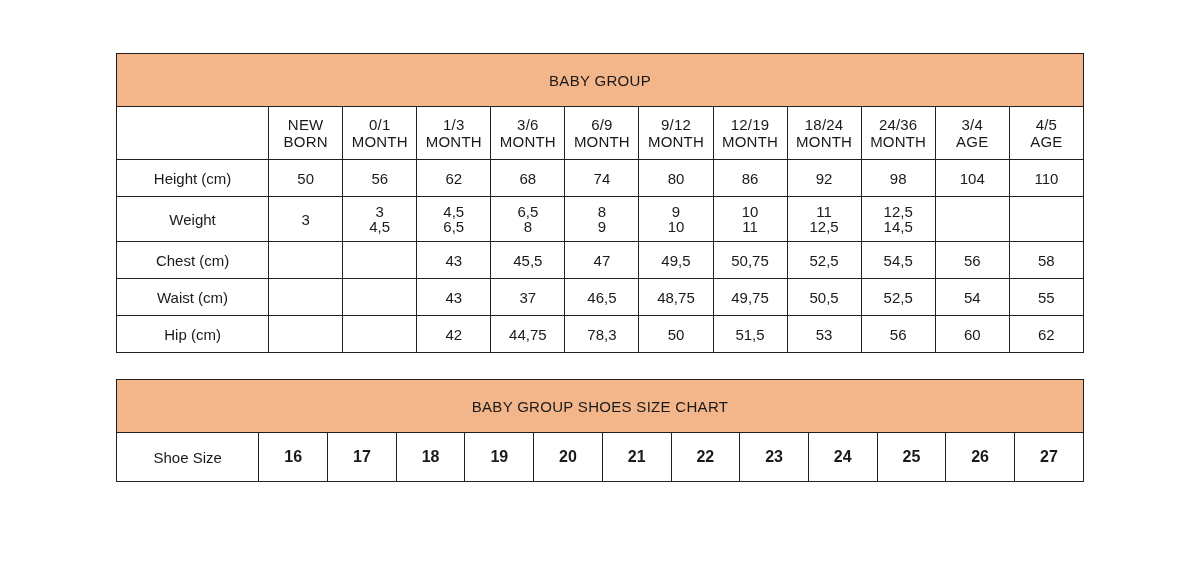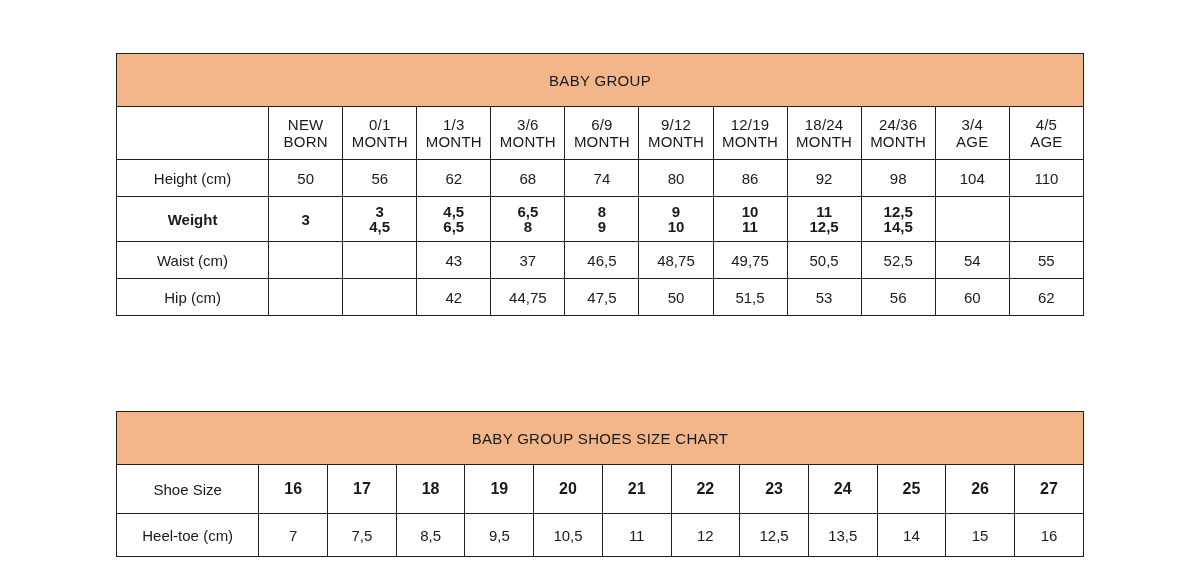--- a/index.html
+++ b/index.html
@@ -21,21 +21,21 @@
     box-sizing: border-box;
   }
 
   
   .table-wrap {
     position: absolute;
     left: 116px;
     width: 968px;
   }
   #baby-group-wrap { top: 53px; }
-  #shoes-wrap { top: 379px; margin-top: 32px; }
+  #shoes-wrap { top: 379px; }
 
   table.size-table {
     border-collapse: collapse;
     table-layout: fixed;
     width: 968px;
   }
   table.size-table td,
   table.size-table th {
     border: 1px solid #231f20;
     padding: 0;
@@ -60,21 +60,21 @@
     height: 52px;
     letter-spacing: 0.2px;
   }
   .rowlabel {
     text-align: left;
     padding-left: 13px;
     font-weight: bold;
     font-size: 15px;
   }
   .data-row td { height: 36px; }
-  .data-row.tall td { height: 44px; font-weight: bold; }
+  .data-row.tall td { height: 44px; }
   .stack {
     line-height: 15px;
     font-size: 14.5px;
   }
   .shoe-hdr td { height: 48px; }
   .shoe-hdr .val { font-weight: bold; font-size: 16px; }
   .shoe-row td { height: 42px; }
   .shoe-row .val { font-size: 15px; }
 
   
@@ -215,20 +215,34 @@
           <td class="stack">
             <div></div>
             <div></div>
           </td>
           <td class="stack">
             <div></div>
             <div></div>
           </td>
         </tr>
 
+        <tr class="data-row">
+          <td class="rowlabel">Chest (cm)</td>
+          <td></td>
+          <td></td>
+          <td>43</td>
+          <td>45,5</td>
+          <td>47</td>
+          <td>49,5</td>
+          <td>50,75</td>
+          <td>52,5</td>
+          <td>54,5</td>
+          <td>56</td>
+          <td>58</td>
+        </tr>
 
         <tr class="data-row">
           <td class="rowlabel">Waist (cm)</td>
           <td></td>
           <td></td>
           <td>43</td>
           <td>37</td>
           <td>46,5</td>
           <td>48,75</td>
           <td>49,75</td>
@@ -237,21 +251,21 @@
           <td>54</td>
           <td>55</td>
         </tr>
 
         <tr class="data-row">
           <td class="rowlabel">Hip (cm)</td>
           <td></td>
           <td></td>
           <td>42</td>
           <td>44,75</td>
-          <td>47,5</td>
+          <td>78,3</td>
           <td>50</td>
           <td>51,5</td>
           <td>53</td>
           <td>56</td>
           <td>60</td>
           <td>62</td>
         </tr>
       </tbody>
     </table>
   </div>
@@ -285,32 +299,17 @@
           <td class="val">19</td>
           <td class="val">20</td>
           <td class="val">21</td>
           <td class="val">22</td>
           <td class="val">23</td>
           <td class="val">24</td>
           <td class="val">25</td>
           <td class="val">26</td>
           <td class="val">27</td>
         </tr>
-        <tr class="shoe-row">
-          <td class="rowlabel">Heel-toe (cm)</td>
-          <td class="val">7</td>
-          <td class="val">7,5</td>
-          <td class="val">8,5</td>
-          <td class="val">9,5</td>
-          <td class="val">10,5</td>
-          <td class="val">11</td>
-          <td class="val">12</td>
-          <td class="val">12,5</td>
-          <td class="val">13,5</td>
-          <td class="val">14</td>
-          <td class="val">15</td>
-          <td class="val">16</td>
-        </tr>
       </tbody>
     </table>
   </div>
 
 </div>
 
 </body></html>

